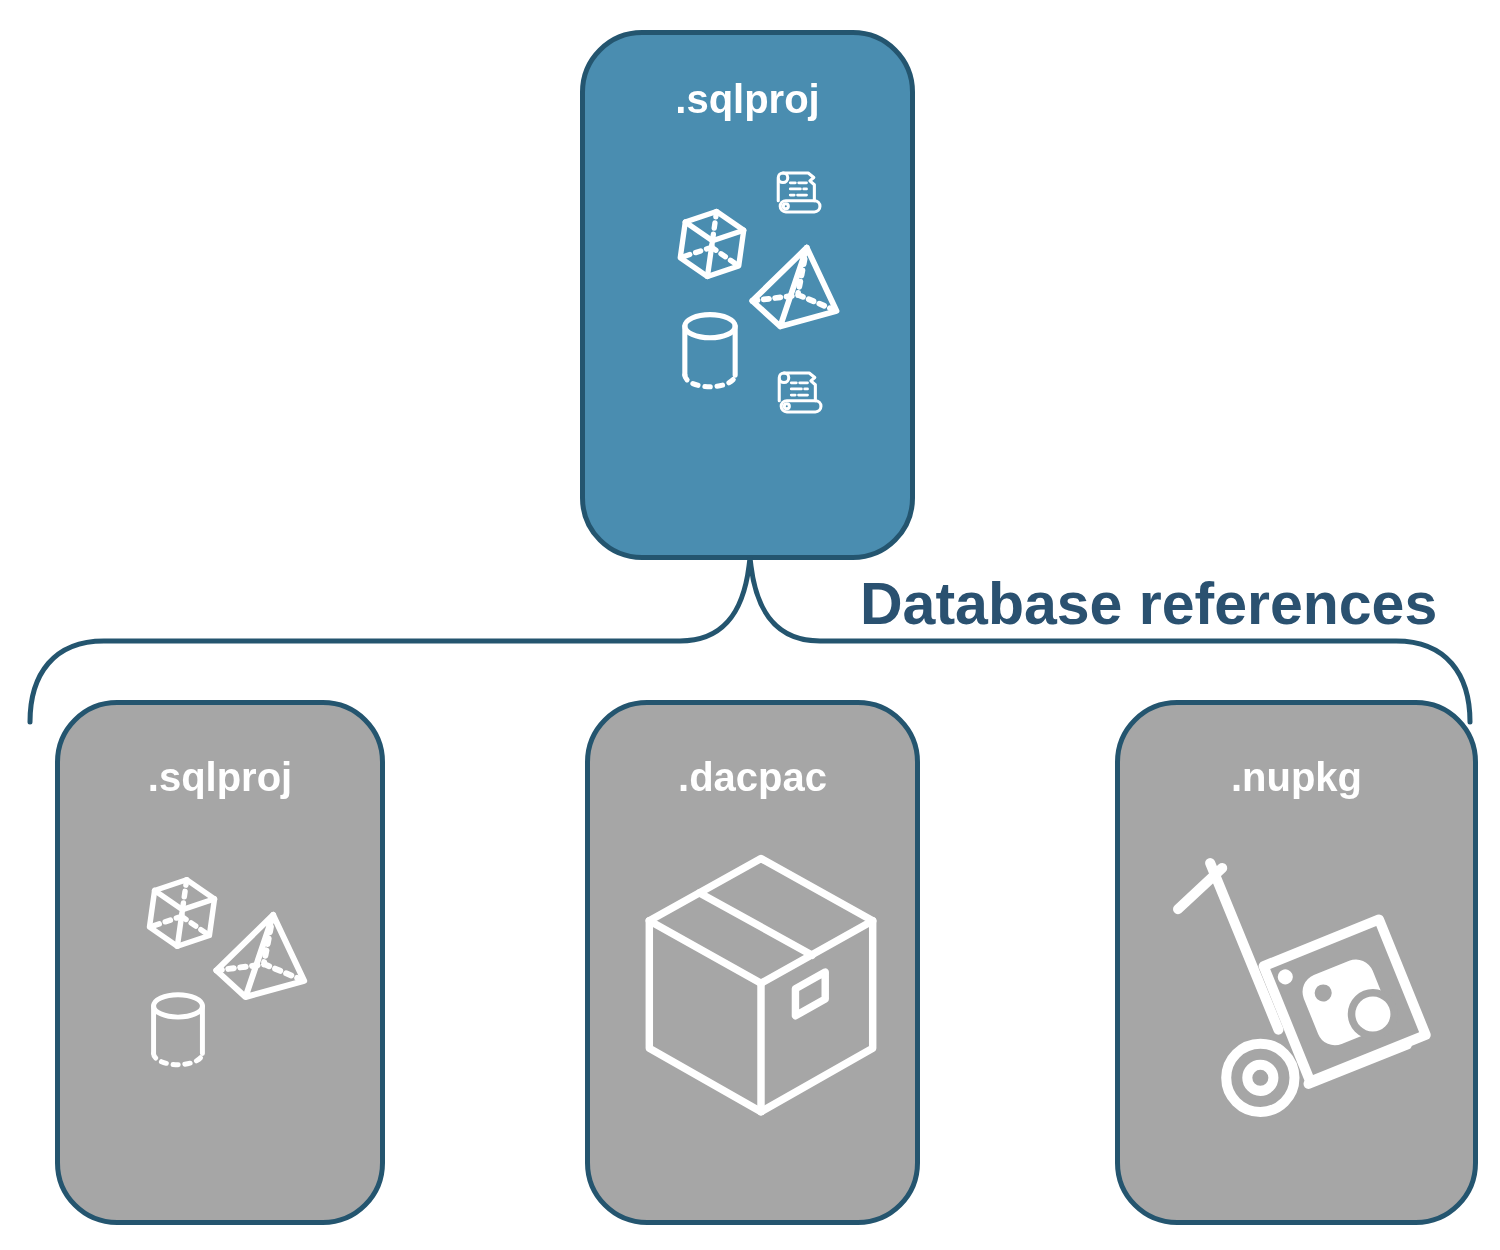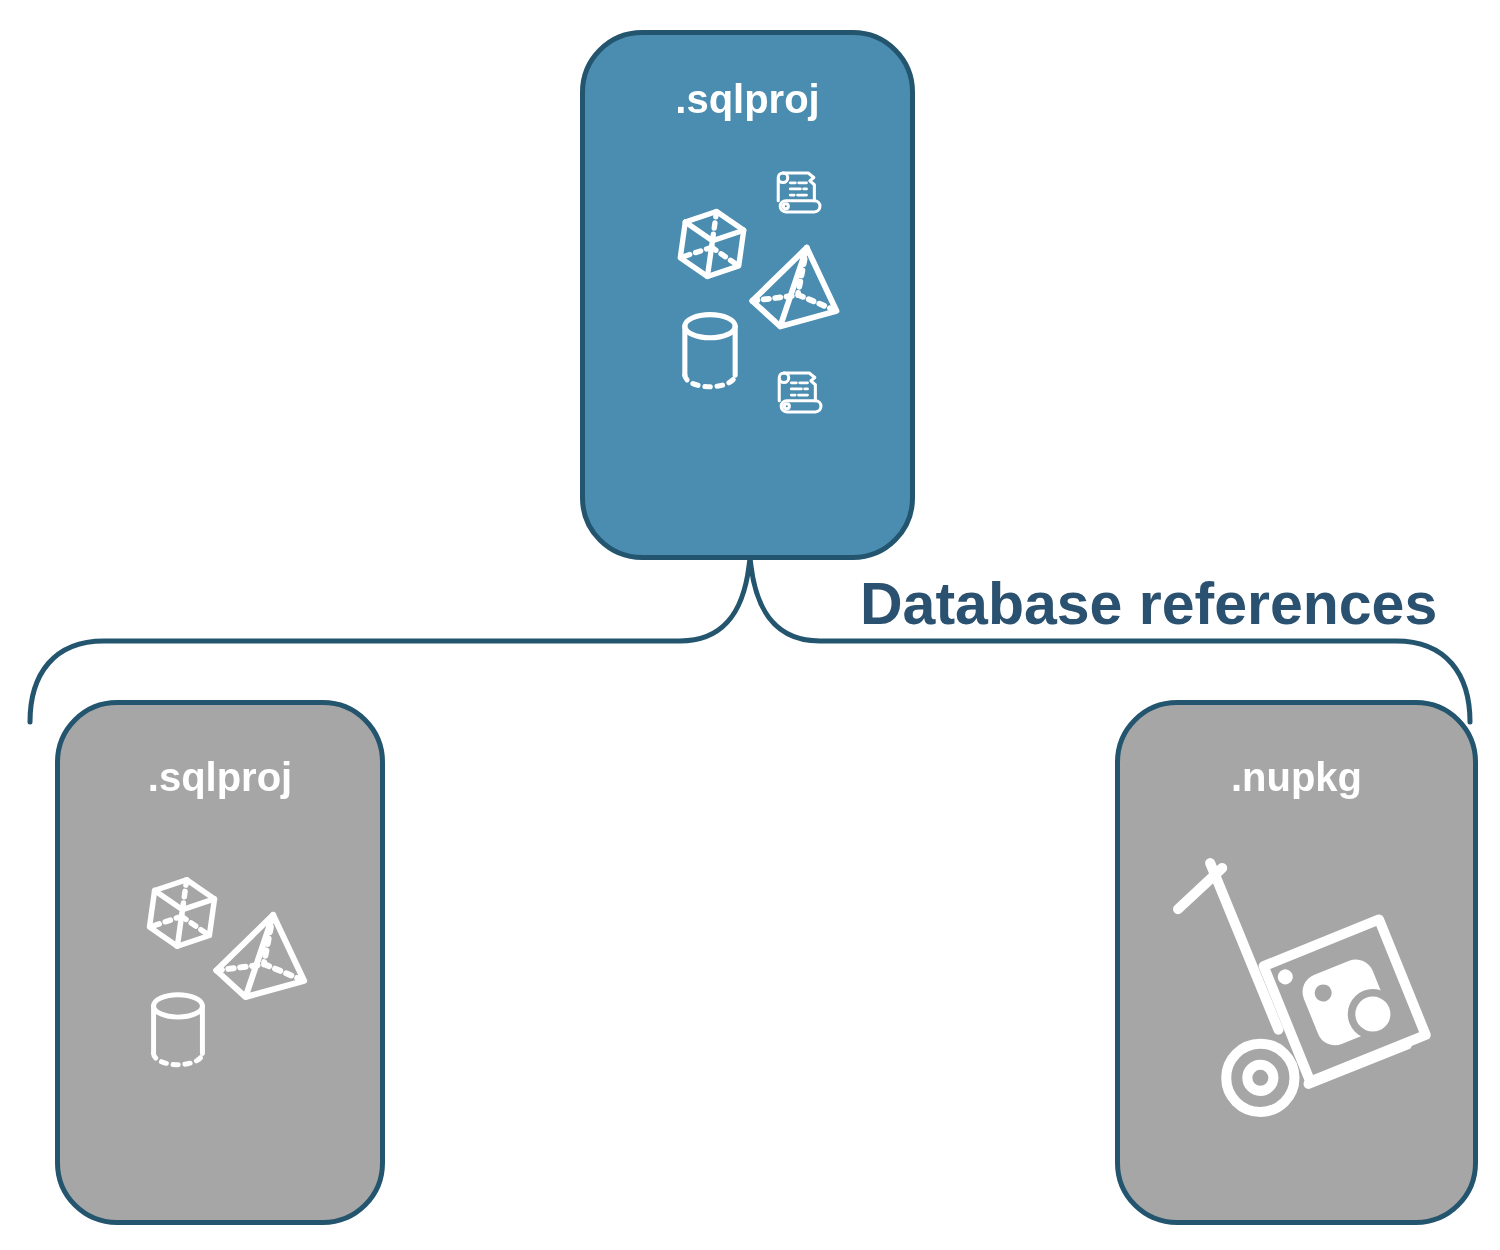--- a/index.html
+++ b/index.html
@@ -118,20 +118,33 @@
 
     <div class="icon" style="left:85px;top:285px;width:66px;height:82px;">
       <svg viewBox="0 0 100 124" fill="none" stroke="currentColor" stroke-width="7.5" stroke-linecap="round">
         <ellipse cx="50" cy="24" rx="37" ry="17"></ellipse>
         <path d="M13,24 L13,96 M87,24 L87,96"></path>
         <path stroke-dasharray="8 10" d="M13,96 A37,17 0 0 0 87,96"></path>
       </svg>
     </div>
   </div>
 
+  <div class="card child" style="left:585px;top:700px;width:335px;height:525px;">
+    <div class="card-title">.dacpac</div>
+
+    <div class="icon" style="left:50px;top:140px;width:242px;height:282px;">
+      <svg viewBox="0 0 260 290" fill="none" stroke="currentColor" stroke-width="8" stroke-linejoin="round" stroke-linecap="round">
+        <path d="M130,8 L10,75 L130,142 L250,75 Z"></path>
+        <path d="M10,75 V212 L130,280 L250,212 V75"></path>
+        <path d="M130,142 V280"></path>
+        <path d="M64,45 L185,112"></path>
+        <path d="M167,148 L199,130 L199,159 L167,177 Z"></path>
+      </svg>
+    </div>
+  </div>
 
   <div class="card child" style="left:1115px;top:700px;width:363px;height:525px;">
     <div class="card-title">.nupkg</div>
 
     <div class="icon" style="left:48px;top:152px;width:266px;height:266px;">
       <svg viewBox="0 0 265 265" fill="none" stroke="currentColor" stroke-width="10" stroke-linejoin="round" stroke-linecap="round">
         <path d="M10,52 L54,11"></path>
         <path d="M42,6 L110,172"></path>
         <circle cx="92" cy="220" r="34"></circle>
         <circle cx="92" cy="220" r="13"></circle>

